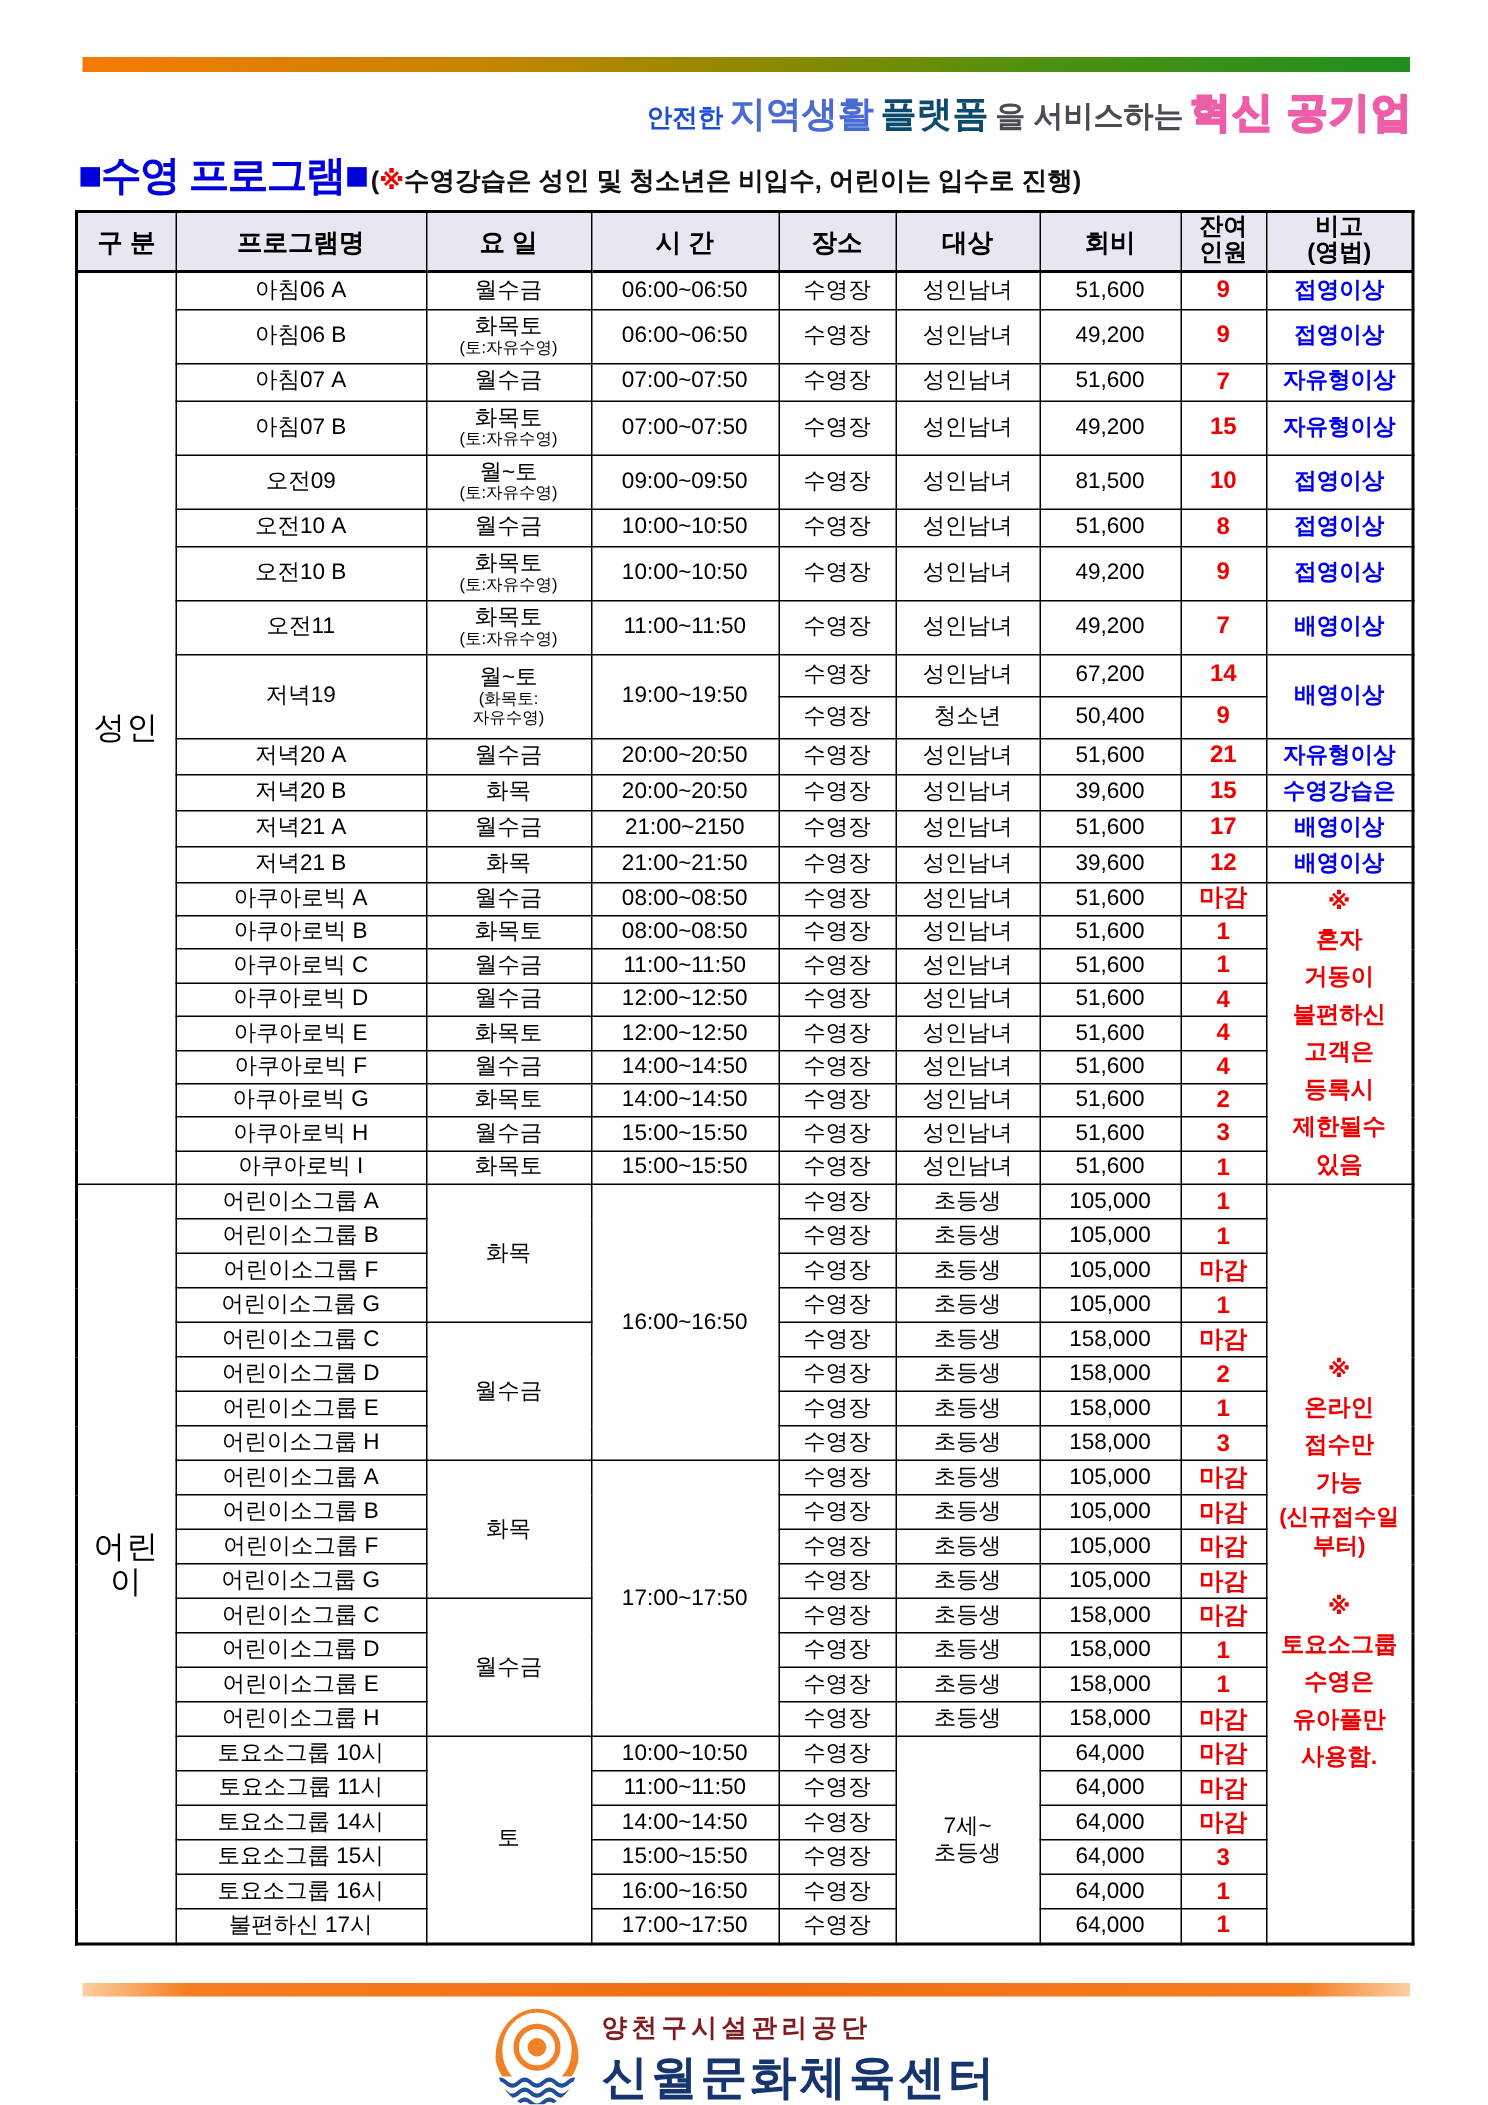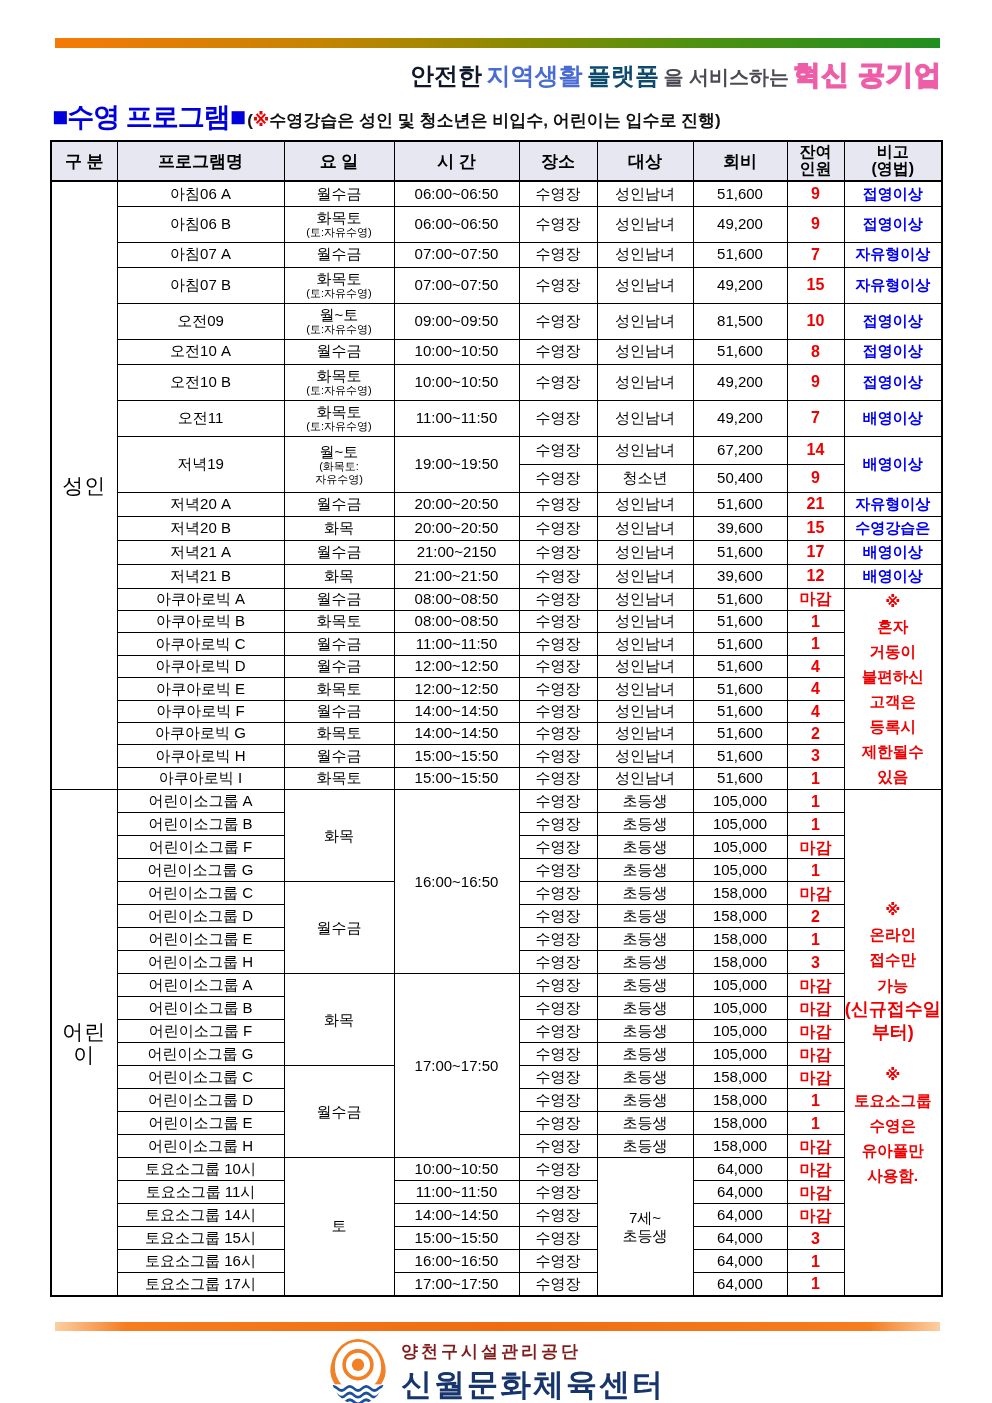--- a/index.html
+++ b/index.html
@@ -3,21 +3,21 @@
 <meta charset="utf-8">
 <style>
   html,body{margin:0;padding:0;background:#ffffff;}
   .page{position:relative;width:992px;height:1403px;background:#fff;overflow:hidden;
         font-family:"Liberation Sans","DejaVu Sans",sans-serif;color:#000;}
 
   .top-gradient-bar{position:absolute;left:55px;top:38px;width:885px;height:10px;
     background:linear-gradient(90deg,#f57a06 0%,#c68400 30%,#8a8a00 52%,#4f9110 72%,#1f8f1f 100%);}
 
   .tagline{position:absolute;top:57px;right:50px;white-space:nowrap;font-weight:bold;}
-  .tg-teal{color:#0f172a;font-size:24px;}
+  .tg-teal{color:#1d4ed8;font-size:17px;}
   .tg-blue{color:#4a6bd3;font-size:24px;}
   .tg-purple{color:#0c4a6e;font-size:24px;}
   .tg-dark{color:#4a4a52;font-size:20px;}
   .tg-pink{color:#f9aed3;font-size:27px;-webkit-text-stroke:1.5px #ee5da8;letter-spacing:1px;}
 
   .title-row{position:absolute;left:52px;top:99px;white-space:nowrap;}
   .title-main{color:#0000dd;font-size:27px;font-weight:bold;letter-spacing:-1px;}
   .title-note{font-size:17px;font-weight:bold;color:#111;margin-left:2px;}
   .title-note .red{color:#ee0000;}
 
@@ -28,21 +28,21 @@
   .program thead th{background:#e7e7f1;font-size:17px;font-weight:bold;height:38px;
     border-bottom:2px solid #000;letter-spacing:0px;}
   .program th .hline{line-height:1.05;font-size:16px;}
   .program td{font-size:15px;line-height:1.1;}
   .program td div{line-height:1.15;}
   td.cat{font-size:21px;letter-spacing:1px;}
   td.num{color:#ee0000;font-weight:bold;font-size:16px;}
   td.stroke{color:#0000ee;font-weight:bold;font-size:15px;}
   td.note{color:#ee0000;font-weight:bold;font-size:15.5px;}
   td.note div{line-height:1.62;}
-  td.note .sub{font-size:18px;line-height:1.3;}
+  td.note .sub{font-size:15px;line-height:1.3;}
   .sub{font-size:11px;line-height:1.1;}
   .gap{height:18px;}
 
   .bottom-gradient-bar{position:absolute;left:55px;top:1322px;width:885px;height:9px;
     background:linear-gradient(90deg,#fccfa2 0%,#f57d22 8%,#ef6c14 50%,#f57d22 92%,#fccfa2 100%);}
 
   .footer-logo{position:absolute;left:0;top:1336px;width:992px;display:flex;
     justify-content:center;align-items:center;gap:12px;}
   .logo-text{display:flex;flex-direction:column;align-items:flex-start;}
   .logo-org{color:#7f1d1d;font-size:17px;font-weight:bold;letter-spacing:3px;}
@@ -513,21 +513,21 @@
           <td class="num">3</td>
         </tr>
         <tr style="height: 23px;">
           <td>토요소그룹 16시</td>
           <td>16:00~16:50</td>
           <td>수영장</td>
           <td>64,000</td>
           <td class="num">1</td>
         </tr>
         <tr style="height: 23px;">
-          <td>토요소그룹 17시</td>
+          <td>불편하신 17시</td>
           <td>17:00~17:50</td>
           <td>수영장</td>
           <td>64,000</td>
           <td class="num">1</td>
         </tr>
       </tbody>
     </table>
 
   <div class="bottom-gradient-bar"></div>
 

